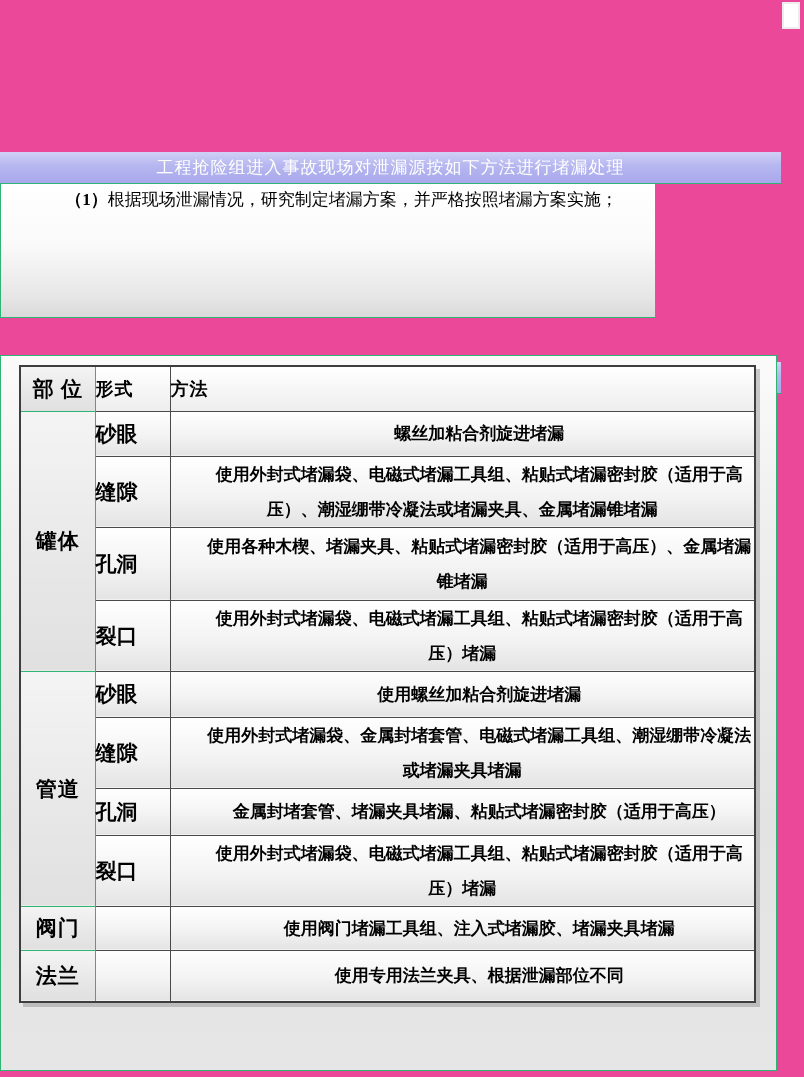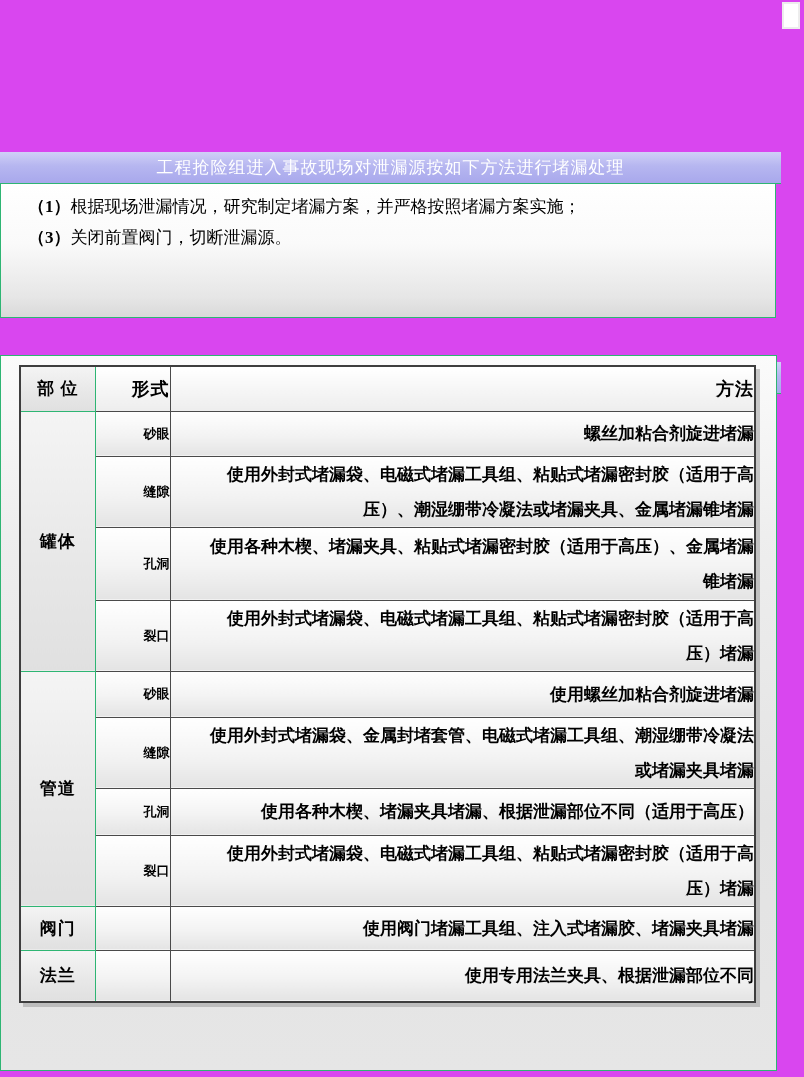--- a/index.html
+++ b/index.html
@@ -1,37 +1,37 @@
 <!DOCTYPE html>
 <html><head>
 <meta charset="utf-8">
 <style>
   html,body { margin:0; padding:0; background:#ffffff; }
   #canvas {
-    position:relative; width:804px; height:1077px; background:#d946ef;
+    position:relative; width:804px; height:1077px; background:#ec4899;
     font-family:"Liberation Serif","DejaVu Serif",serif; overflow:hidden; color:#000;
   }
 
   
   .lav-bar {
     position:absolute; left:0; width:781px; height:31px;
     background:linear-gradient(180deg,#d0d0f7 0%,#b6b6f0 45%,#a8a8ec 100%);
     border-bottom:1px solid #2eb573;
     color:#ffffff; text-align:center; line-height:31px;
     font-size:17px; letter-spacing:1px;
   }
   #bar-procedure { top:152px; }
   #bar-table     { top:322px;margin-top:40px; }
 
   
   #instructions {
-    position:absolute; left:0; top:184px; width:776px; height:134px;
+    position:absolute; left:0; top:184px; width:656px; height:134px;
     box-sizing:border-box; border:1px solid #2eb573; border-top:none;
     background:linear-gradient(180deg,#ffffff 0%,#fafafa 45%,#e6e6e6 85%,#d9d9d9 100%);
-    padding-top:7px;
+    text-align:center;
   }
   .instr-line { font-size:17px; line-height:31px; padding-left:27px; white-space:nowrap; }
   .instr-num  { font-weight:bold; }
   .instr-footer { padding-left:14px; }
 
   
   #table-section {
     position:absolute; left:0; top:355px; width:777px; height:716px;
     box-sizing:border-box; border:1px solid #2eb573;
     background:linear-gradient(180deg,#fbfbfb 0%,#eeeeee 25%,#e3e3e3 65%,#e6e6e6 100%);
@@ -39,36 +39,36 @@
 
   
   #methods-table {
     position:absolute; left:18px; top:9px; width:737px;
     border-collapse:collapse; table-layout:fixed;
     border:2px solid #3e3e3e;
     box-shadow:4px 4px 0 rgba(140,140,140,0.45);
   }
   #methods-table td, #methods-table th { border:1px solid #4a4a4a; padding:0; }
   .hdr-cell {
-    font-size:18px; font-weight:600; text-align:right;
+    font-size:18px; font-weight:600; text-align:left;
     background:linear-gradient(180deg,#ffffff 0%,#ededed 100%);
     letter-spacing:1px;
   }
   .part-cell {
     border:1px solid #2eb573 !important;
     background:linear-gradient(180deg,#f4f4f4 0%,#e7e7e7 60%,#e0e0e0 100%);
-    text-align:center; font-size:17px; font-weight:600; letter-spacing:1px;
+    text-align:center; font-size:21px; font-weight:600; letter-spacing:1px;
   }
   .form-cell {
-    text-align:right; font-size:13px; font-weight:600;
+    text-align:left; font-size:21px; font-weight:600;
     background:linear-gradient(180deg,#ffffff 0%,#f3f3f3 55%,#e4e4e4 100%);
   }
   .method-cell {
     font-size:17px; font-weight:bold; line-height:35px;
-    padding:1px 10px 1px 8px; text-indent:2em; text-align:right;
+    padding:1px 10px 1px 8px; text-indent:2em; text-align:center;
     background:linear-gradient(180deg,#ffffff 0%,#f3f3f3 55%,#e4e4e4 100%);
   }
   tr.rh-hdr{height:45px} tr.rh-a{height:45px} tr.rh-b{height:70px} tr.rh-c{height:73px}
   tr.rh-d{height:70px} tr.rh-e{height:46px} tr.rh-f{height:71px} tr.rh-g{height:47px}
   tr.rh-h{height:71px} tr.rh-i{height:44px} tr.rh-j{height:52px}
 
   
   #corner-box {
     position:absolute; left:782px; top:2px; width:14px; height:23px;
     border:2px solid #ededed; background:#ffffff;
@@ -79,23 +79,20 @@
 
 <div id="canvas">
 
   <div id="corner-box"></div>
 
   <div id="bar-procedure" class="lav-bar">工程抢险组进入事故现场对泄漏源按如下方法进行堵漏处理</div>
 
   <div id="instructions">
     <div class="instr-line">
       <span class="instr-num">（1）</span><span>根据现场泄漏情况，研究制定堵漏方案，并严格按照堵漏方案实施；</span>
-    </div>
-    <div class="instr-line">
-      <span class="instr-num">（3）</span><span>关闭前置阀门，切断泄漏源。</span>
     </div>
   </div>
 
   <div id="bar-table" class="lav-bar">表1 堵漏方法</div>
 
   <div id="table-section">
     <table id="methods-table">
       <colgroup>
         <col style="width:75px">
           <col style="width:75px">
@@ -128,21 +125,21 @@
         <td class="part-cell" rowspan="4">管道</td>
         <td class="form-cell">砂眼</td>
         <td class="method-cell">使用螺丝加粘合剂旋进堵漏</td>
       </tr>
       <tr class="rh-f">
         <td class="form-cell">缝隙</td>
         <td class="method-cell">使用外封式堵漏袋、金属封堵套管、电磁式堵漏工具组、潮湿绷带冷凝法或堵漏夹具堵漏</td>
       </tr>
       <tr class="rh-g">
         <td class="form-cell">孔洞</td>
-        <td class="method-cell">使用各种木楔、堵漏夹具堵漏、根据泄漏部位不同（适用于高压）</td>
+        <td class="method-cell">金属封堵套管、堵漏夹具堵漏、粘贴式堵漏密封胶（适用于高压）</td>
       </tr>
       <tr class="rh-h">
         <td class="form-cell">裂口</td>
         <td class="method-cell">使用外封式堵漏袋、电磁式堵漏工具组、粘贴式堵漏密封胶（适用于高压）堵漏</td>
       </tr>
       <tr class="rh-i">
         <td class="part-cell">阀门</td>
         <td class="form-cell"></td>
         <td class="method-cell">使用阀门堵漏工具组、注入式堵漏胶、堵漏夹具堵漏</td>
       </tr>

